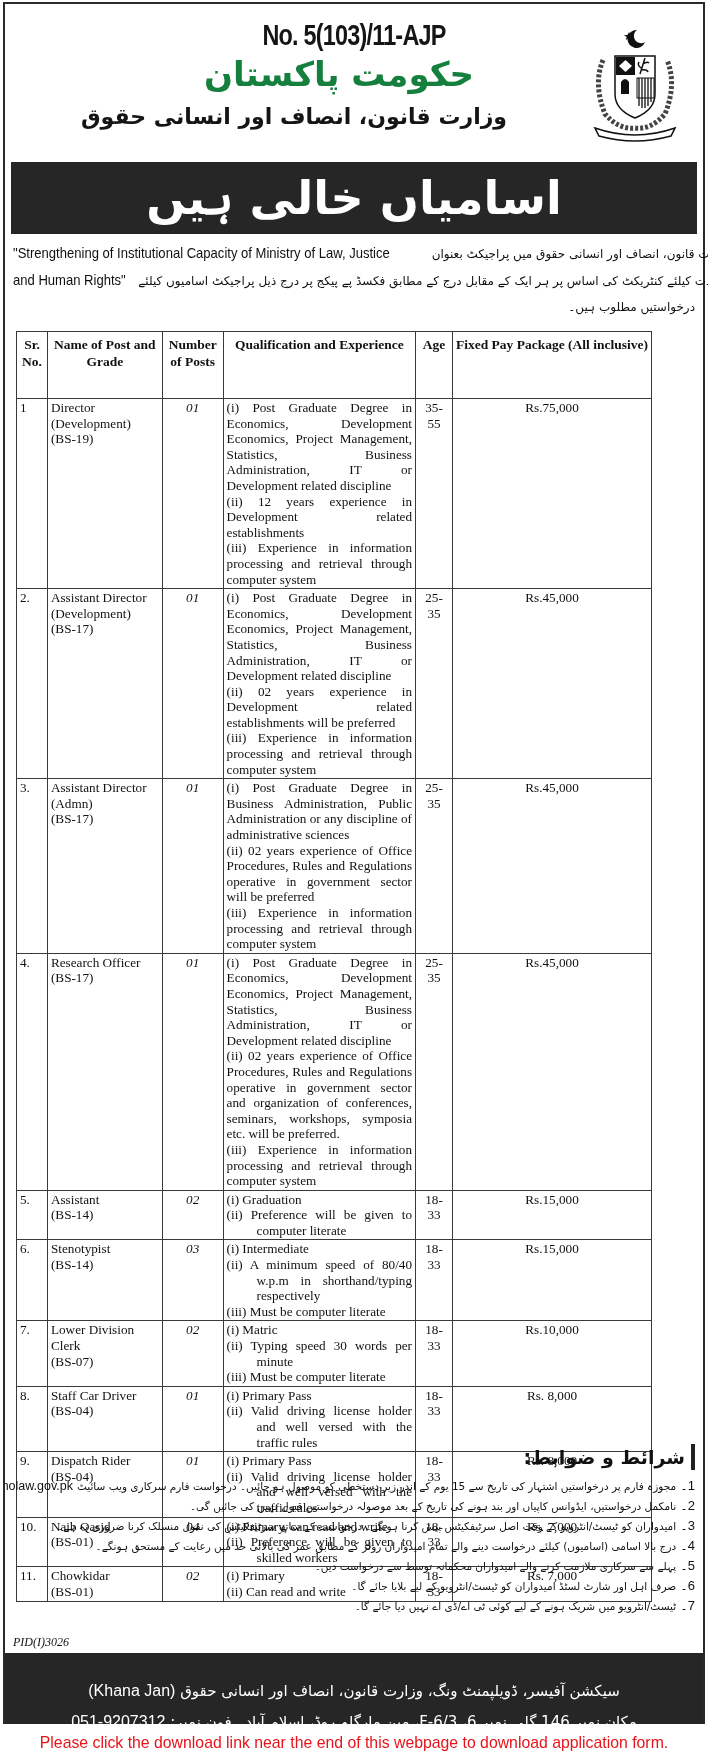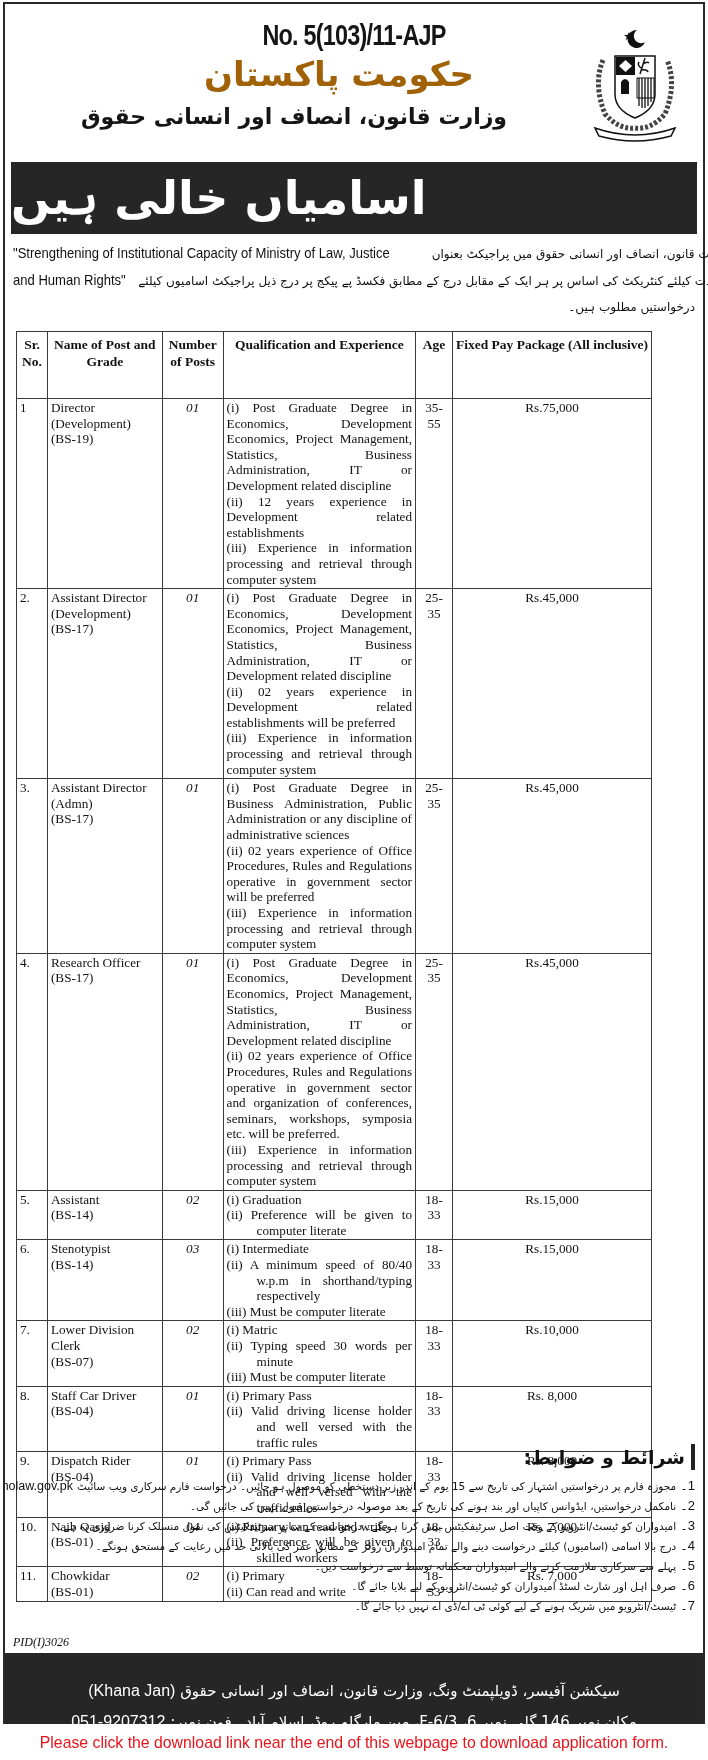--- a/index.html
+++ b/index.html
@@ -11,34 +11,34 @@
     border: 2px solid #2a2a2a; background: #fff;
   }
   .header { position: relative; height: 158px; text-align: center; }
   .ref-no {
     position: absolute; left: 0; right: 0; top: 14px; text-align: center;
     font-family: "Liberation Sans", "DejaVu Sans", sans-serif; font-weight: bold;
     font-size: 30px; letter-spacing: -1px; transform: scaleX(0.78); color: #151515;
   }
   .gov-urdu {
     position: absolute; left: 0; right: 30px; top: 50px; text-align: center;
-    font-family: "DejaVu Sans", sans-serif; font-weight: bold; font-size: 34px; color: #a16207;
+    font-family: "DejaVu Sans", sans-serif; font-weight: bold; font-size: 34px; color: #15803d;
     direction: rtl;
   }
   .ministry-urdu {
     position: absolute; left: 10px; right: 130px; top: 100px; text-align: center;
     font-family: "DejaVu Sans", sans-serif; font-weight: bold; font-size: 22px; color: #151515;
     direction: rtl;
   }
   .emblem {
     position: absolute; right: 18px; top: 20px; width: 100px; height: 118px;
   }
   .banner {
     margin: 0 6px; height: 72px; background: #262626; color: #fff;
-    display: flex; align-items: center; justify-content: flex-end;
+    display: flex; align-items: center; justify-content: center;
     font-family: "DejaVu Sans", sans-serif; font-weight: bold; font-size: 46px; direction: rtl;
   }
   .intro { padding: 6px 8px 0 8px; font-size: 13.5px; line-height: 26px; }
   .intro-line { display: flex; justify-content: space-between; align-items: baseline; white-space: nowrap; }
   .intro-line .en { font-family: "Liberation Sans", sans-serif; font-size: 14.5px; transform: scaleX(0.9); transform-origin: left; }
   .intro-line .ur { font-family: "DejaVu Sans", sans-serif; font-size: 12px; direction: rtl; }
   .intro-tail { text-align: right; font-family: "DejaVu Sans", sans-serif; font-size: 12px; direction: rtl; }
 
   table.posts {
     position: absolute; left: 11px; top: 327px; width: 636px; border-collapse: collapse;

